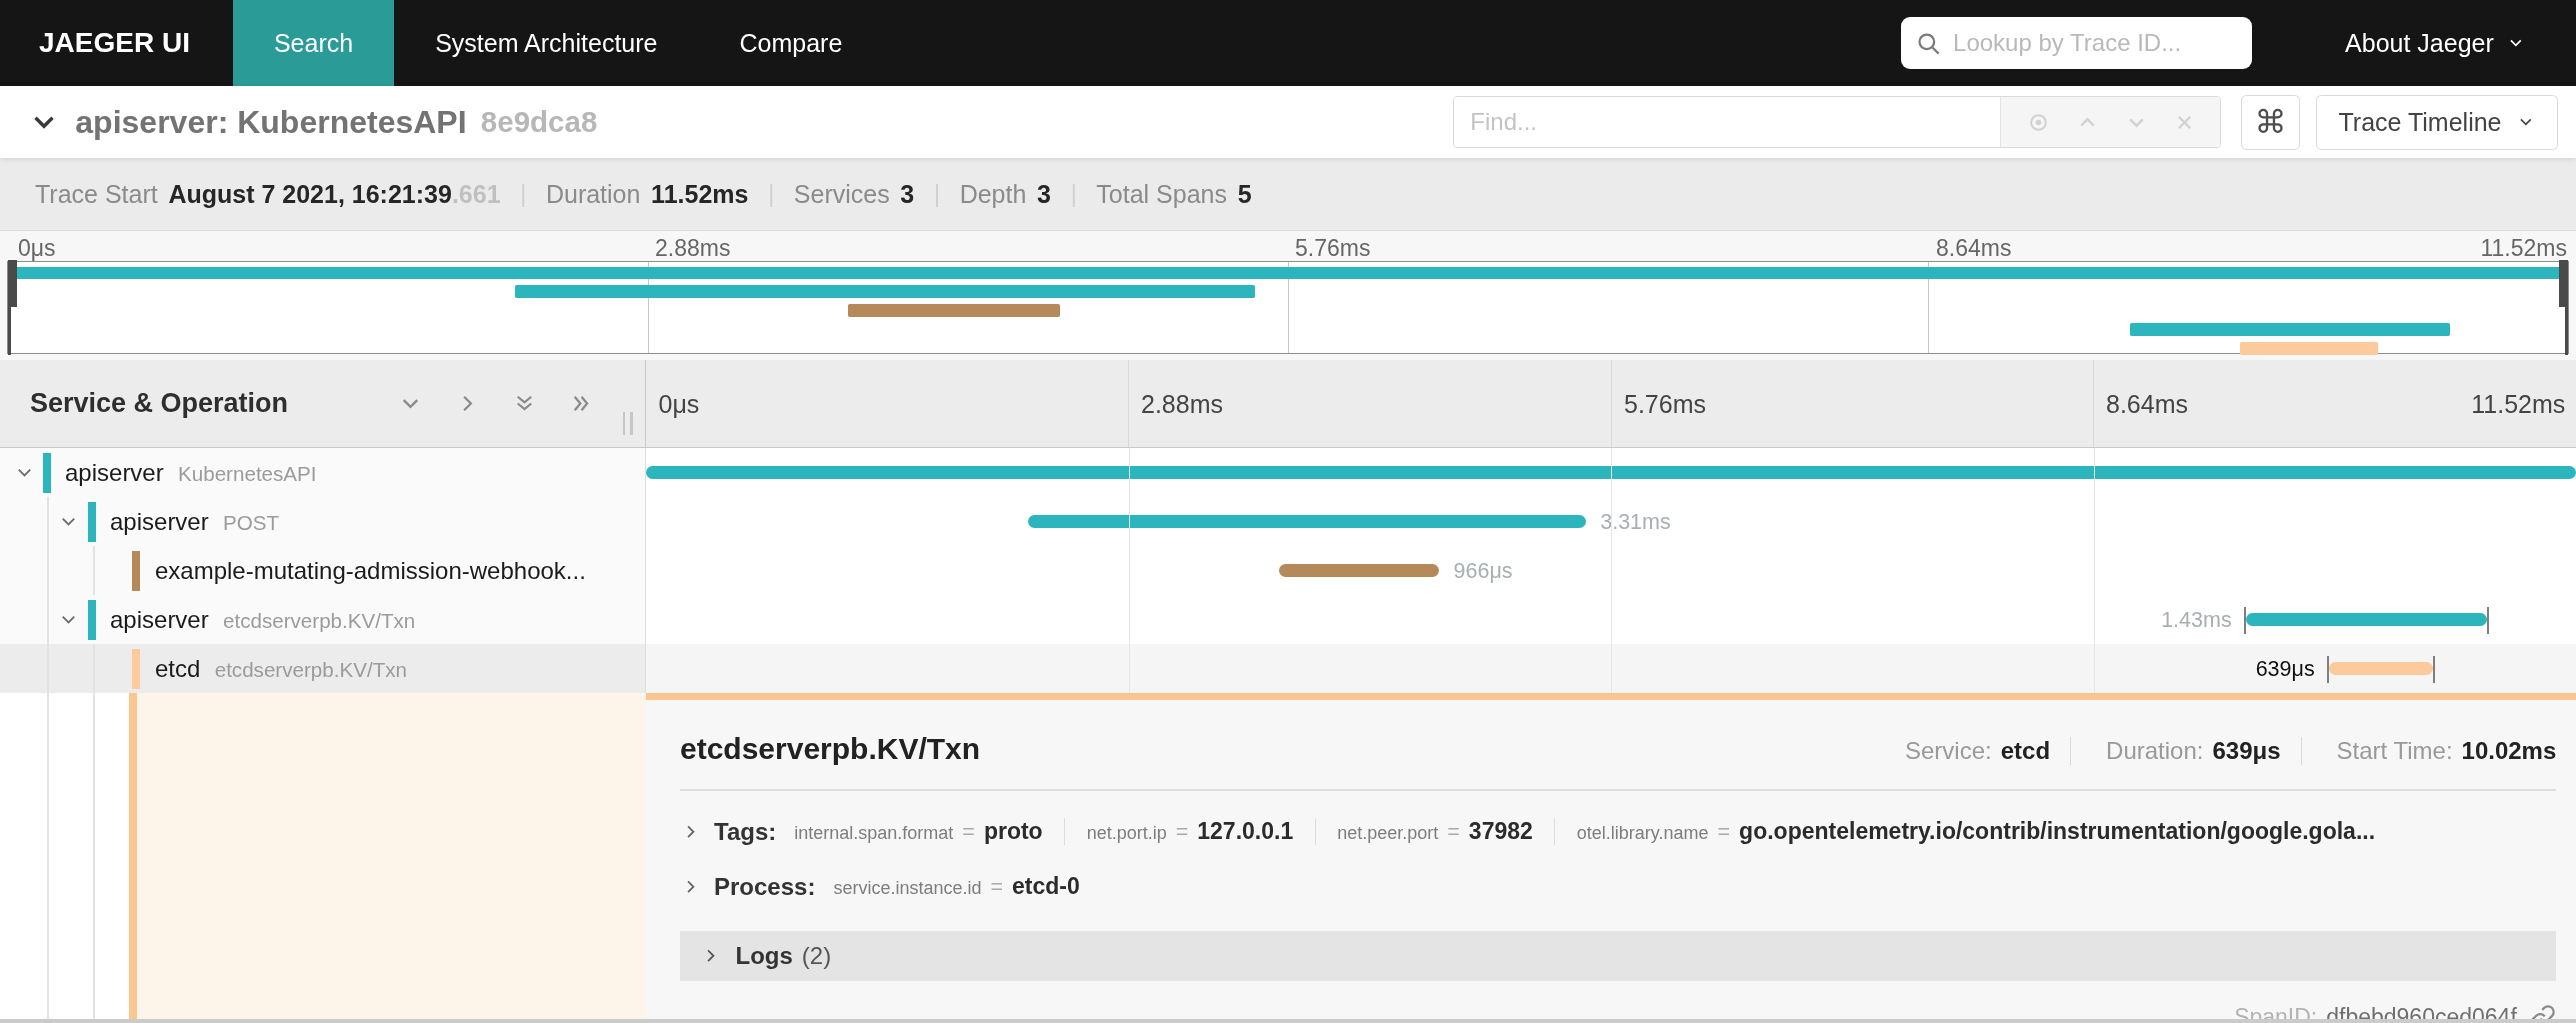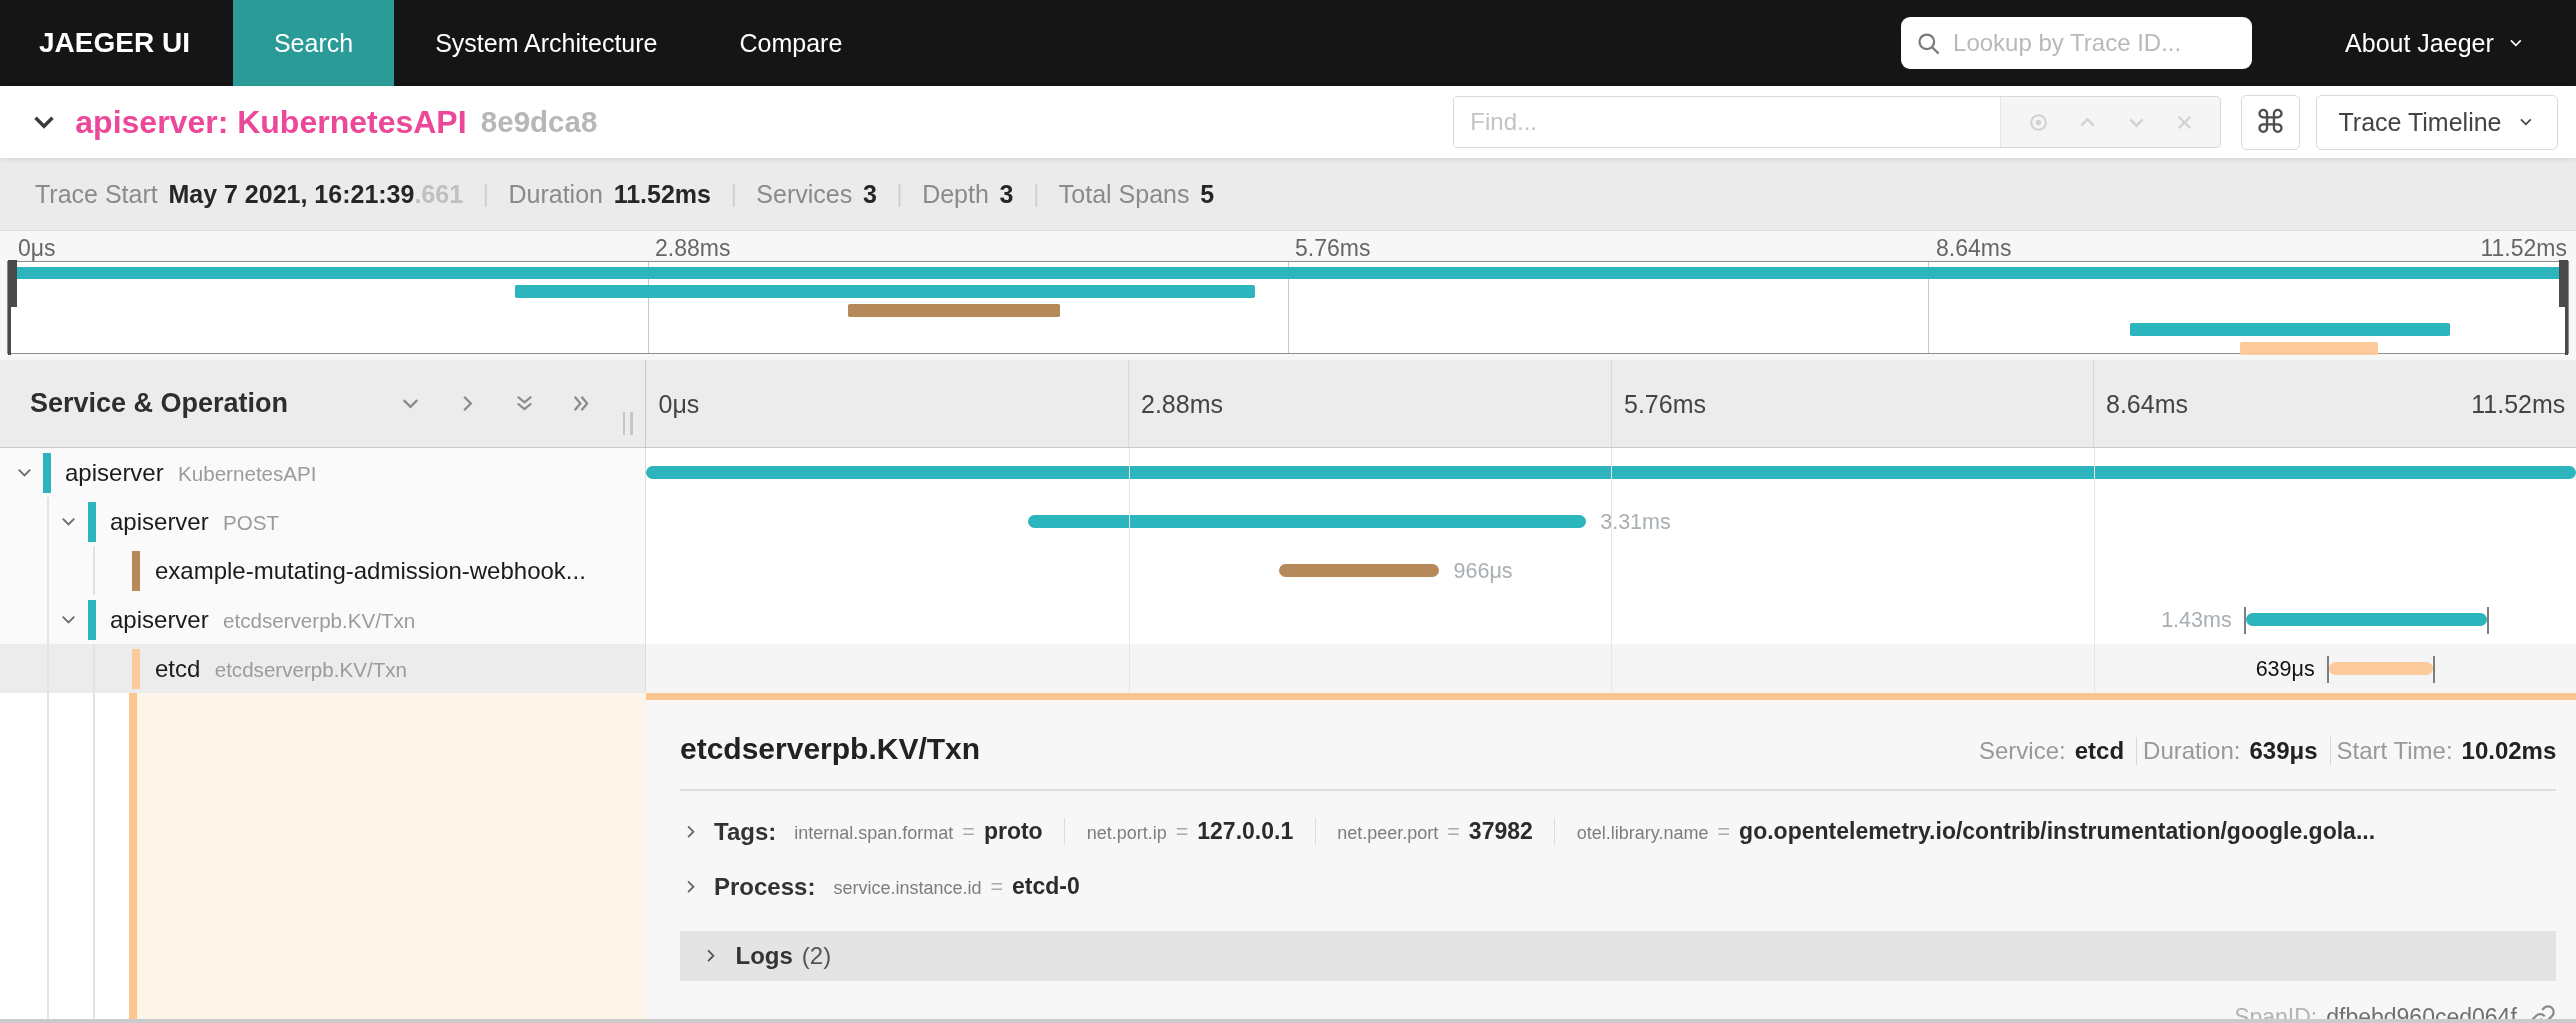--- a/index.html
+++ b/index.html
@@ -17,21 +17,21 @@
     display:flex; align-items:center; padding:0 14.3px; margin-right:75px; }
   .lookup input { border:none; outline:none; flex:1; font-size:24px; color:#444; margin-left:10.7px;
     font-family:inherit; background:transparent; }
   .lookup input::placeholder { color:#b9b9b9; }
   .about { color:#fff; font-size:25px; display:flex; align-items:center; gap:12.5px; padding:0 50px 0 18px; cursor:pointer; }
 
   
   .trace-bar { height:72px; background:#fff; display:flex; align-items:center; padding:0 18px 0 27px;
     position:relative; z-index:5; box-shadow:0 1.8px 5.4px rgba(0,0,0,.10); }
   .tb-chevron { color:#3a3a3a; display:flex; margin-right:14.3px; cursor:pointer; }
-  .tb-title { font-size:32px; font-weight:bold; color:#ec4899; }
+  .tb-title { font-size:32px; font-weight:bold; color:#737373; }
   .tb-id { font-size:29.5px; font-weight:600; color:#b7b7b7; margin-left:14.3px; }
   .tb-spacer { flex:1; }
   .find-group { display:flex; height:52px; border:0.9px solid #d9d9d9; border-radius:4px; overflow:hidden; background:#fff; }
   .find-group input { border:none; outline:none; width:546px; padding:0 16px; font-size:24px; color:#444; font-family:inherit; }
   .find-group input::placeholder { color:#c3c3c3; }
   .find-addon { width:220px; background:#f5f5f5; border-left:0.9px solid #e4e4e4; display:flex; align-items:center;
     justify-content:space-evenly; color:#d2d2d2; }
   .icon-btn { display:flex; align-items:center; cursor:pointer; }
   .cmd-btn { width:59px; height:55px; border:0.9px solid #d9d9d9; border-radius:5.4px; background:#fff; margin-left:19.7px;
     display:flex; align-items:center; justify-content:center; font-size:32px; color:#4d4d4d; cursor:pointer; }
@@ -89,21 +89,21 @@
   
   .detail-row { height:330px; display:flex; position:relative; }
   .dr-left { width:646px; position:relative; background:#fff; }
   .dr-fill { position:absolute; left:137px; top:0; bottom:3.6px; right:0; background:#fdf4ea; }
   .dr-colorbar { position:absolute; left:129px; top:0; bottom:3.6px; width:8px; background:#fbc68f; }
   .panel { flex:1; background:#f7f7f7; border-top:7.2px solid #f9c590; padding:0 19.7px 0 34px; position:relative; }
   .panel-title-row { display:flex; align-items:baseline; margin-top:32px; }
   .panel-title { font-size:30px; font-weight:bold; color:#222; }
   .panel-meta { margin-left:auto; display:flex; align-items:baseline; font-size:24px; }
   .meta-item { display:flex; align-items:baseline; }
-  .meta-item + .meta-item { border-left:1.8px solid #d8d8d8; margin-left:12px; padding-left:6px;align-items:center; }
+  .meta-item + .meta-item { border-left:1.8px solid #d8d8d8; margin-left:20px; padding-left:35px;align-items:center; }
   .meta-label { color:#999; }
   .meta-value { color:#222; font-weight:bold; margin-left:9px; }
   .panel-divider { height:1.8px; background:#ddd; margin-top:23px; }
   .kv-row { display:flex; align-items:center; margin-top:27px; font-size:24px; cursor:pointer; }
   .kv-row .arrow { color:#666; display:flex; margin-right:12.5px; }
   .kv-title { font-weight:bold; color:#333; margin-right:18px; }
   .kv-item { display:flex; align-items:baseline; white-space:nowrap; }
   .kv-item + .kv-item { border-left:1.8px solid #ddd; margin-left:21.5px; padding-left:21.5px; }
   .kv-key { color:#7d7d7d; font-size:18px; }
   .kv-eq { color:#aaa; margin:0 9px; font-size:21.5px; }
@@ -195,21 +195,21 @@
       <span>
         <svg width="19.7" height="19.7" viewBox="0 0 24 24" fill="none" stroke="#434343" stroke-width="2">
           <polyline points="6 9 12 15 18 9"></polyline>
           </svg>
       </span>
     </div>
   </header>
 
   <div class="summary" id="summary-bar">
       <span class="sum-label">Trace Start</span>
-      <span class="sum-value">May 7 2021, 16:21:39</span>
+      <span class="sum-value">August 7 2021, 16:21:39</span>
       <span class="sum-suffix">.661</span>
       <span class="sum-sep">|</span>
       <span class="sum-label">Duration</span>
       <span class="sum-value">11.52ms</span>
       <span class="sum-sep">|</span>
       <span class="sum-label">Services</span>
       <span class="sum-value">3</span>
       <span class="sum-sep">|</span>
       <span class="sum-label">Depth</span>
       <span class="sum-value">3</span>

